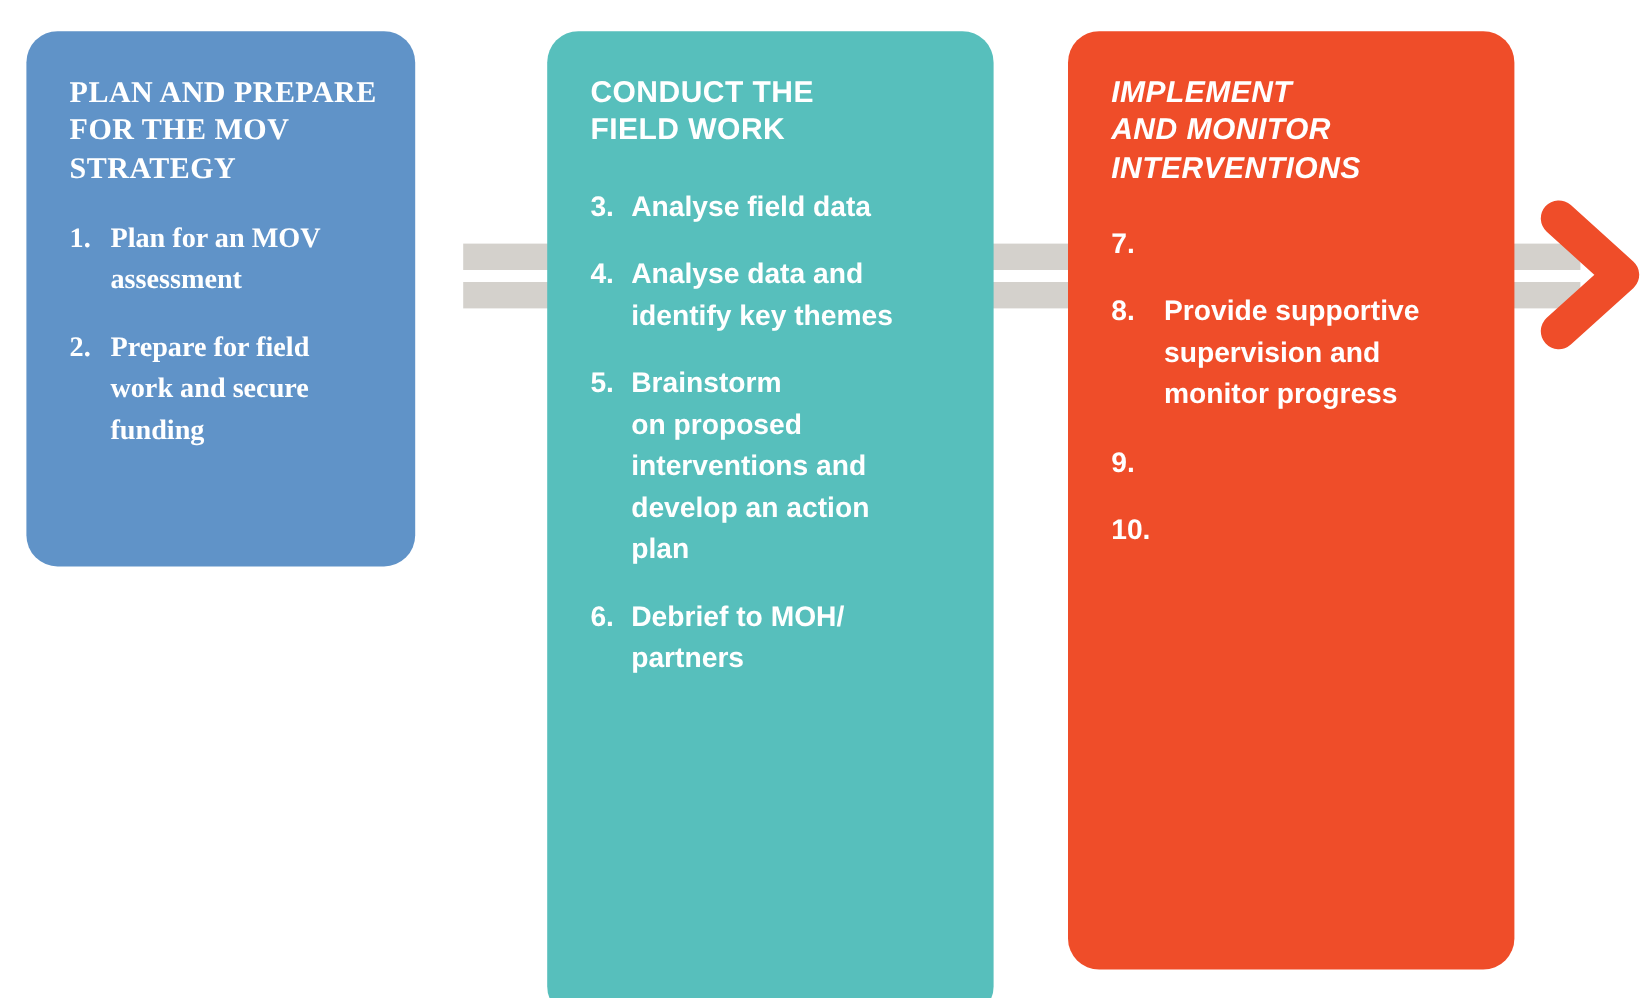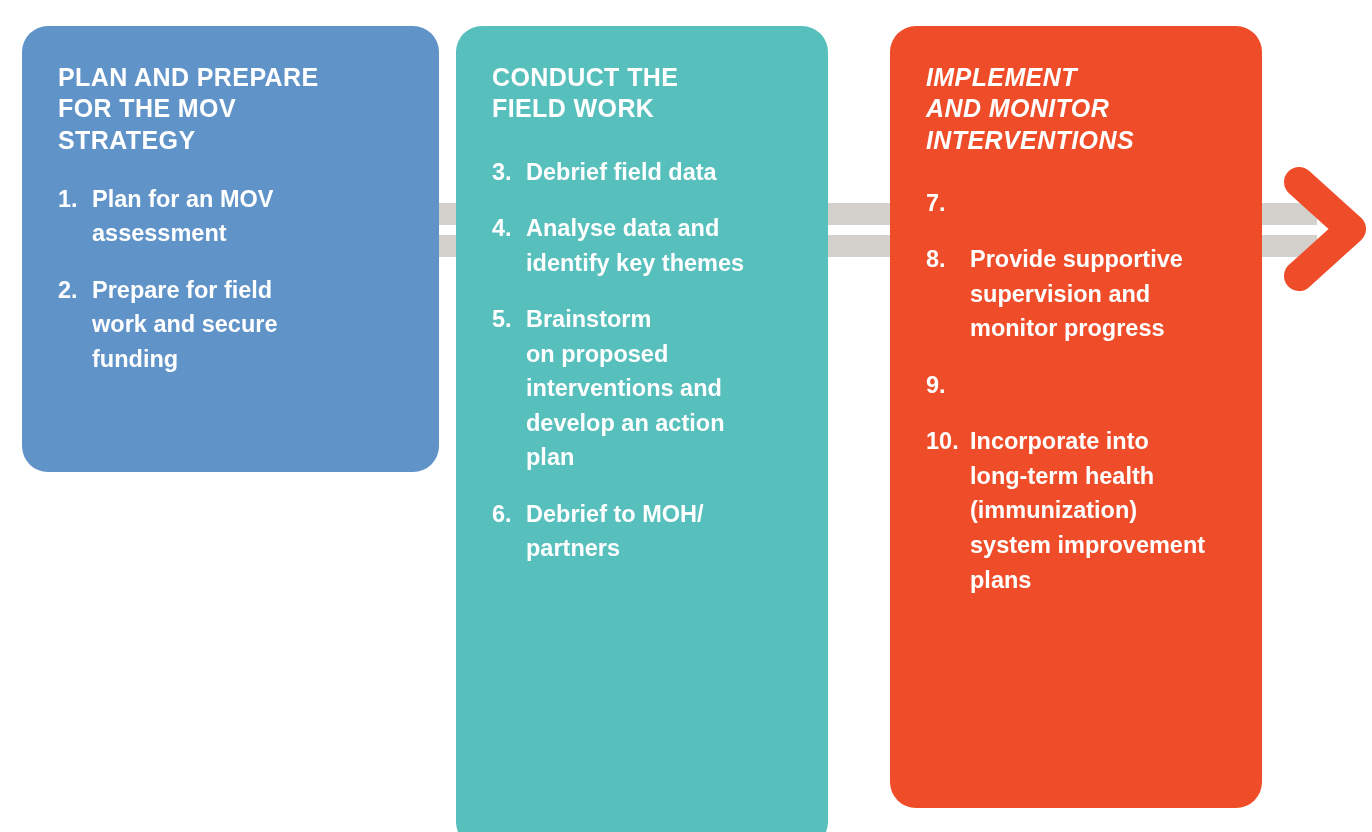--- a/index.html
+++ b/index.html
@@ -23,21 +23,21 @@
   .arrow{position:absolute;left:1283px;top:166px;width:84px;height:126px;}
 
   
   .panel{
     position:absolute;
     border-radius:26px;
     box-sizing:border-box;
     color:#ffffff;
     padding:36px 30px 30px 36px;
   }
-  .panel-blue  {left:22px;  top:26px; width:417px; height:446px; background:#6093c8;}
+  .panel-blue  {left:22px;  top:26px; width:324px; height:446px; background:#6093c8;font-family:Liberation Serif, serif;}
   .panel-teal  {left:456px; top:26px; width:372px; height:822px; background:#57bfbc;}
   .panel-orange{left:890px; top:26px; width:372px; height:782px; background:#ef4d29;}
 
   .panel-title{
     font-size:25px;
     font-weight:bold;
     line-height:1.25;
     letter-spacing:0.4px;
     text-transform:uppercase;
     white-space:pre-line;
@@ -93,21 +93,21 @@
       </li>
     </ul>
   </div>
 
   <div class="panel panel-teal">
     <div class="panel-title">CONDUCT THE
 FIELD WORK</div>
     <ul class="steps">
       <li class="step">
         <span class="step-num">3.</span>
-        <span class="step-text">Debrief field data</span>
+        <span class="step-text">Analyse field data</span>
       </li>
       <li class="step">
         <span class="step-num">4.</span>
         <span class="step-text">Analyse data and
 identify key themes</span>
       </li>
       <li class="step">
         <span class="step-num">5.</span>
         <span class="step-text">Brainstorm
 on proposed
@@ -135,22 +135,17 @@
         <span class="step-num">8.</span>
         <span class="step-text">Provide supportive
 supervision and
 monitor progress</span>
       </li>
       <li class="step">
         <span class="step-num">9.</span>
       </li>
       <li class="step">
         <span class="step-num">10.</span>
-        <span class="step-text">Incorporate into
-long-term  health
-(immunization)
-system improvement
-plans</span>
       </li>
     </ul>
   </div>
 
 </div>
 
 </body></html>

